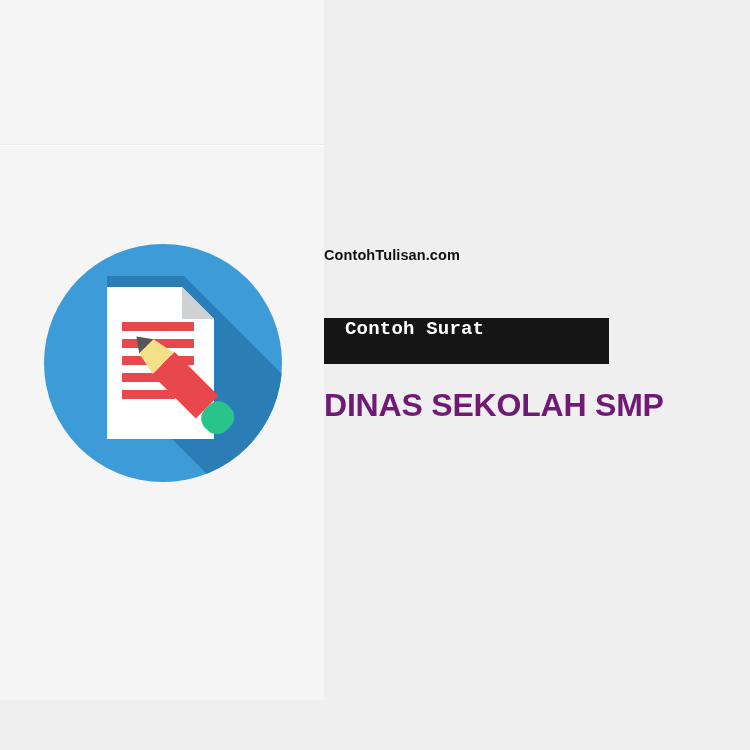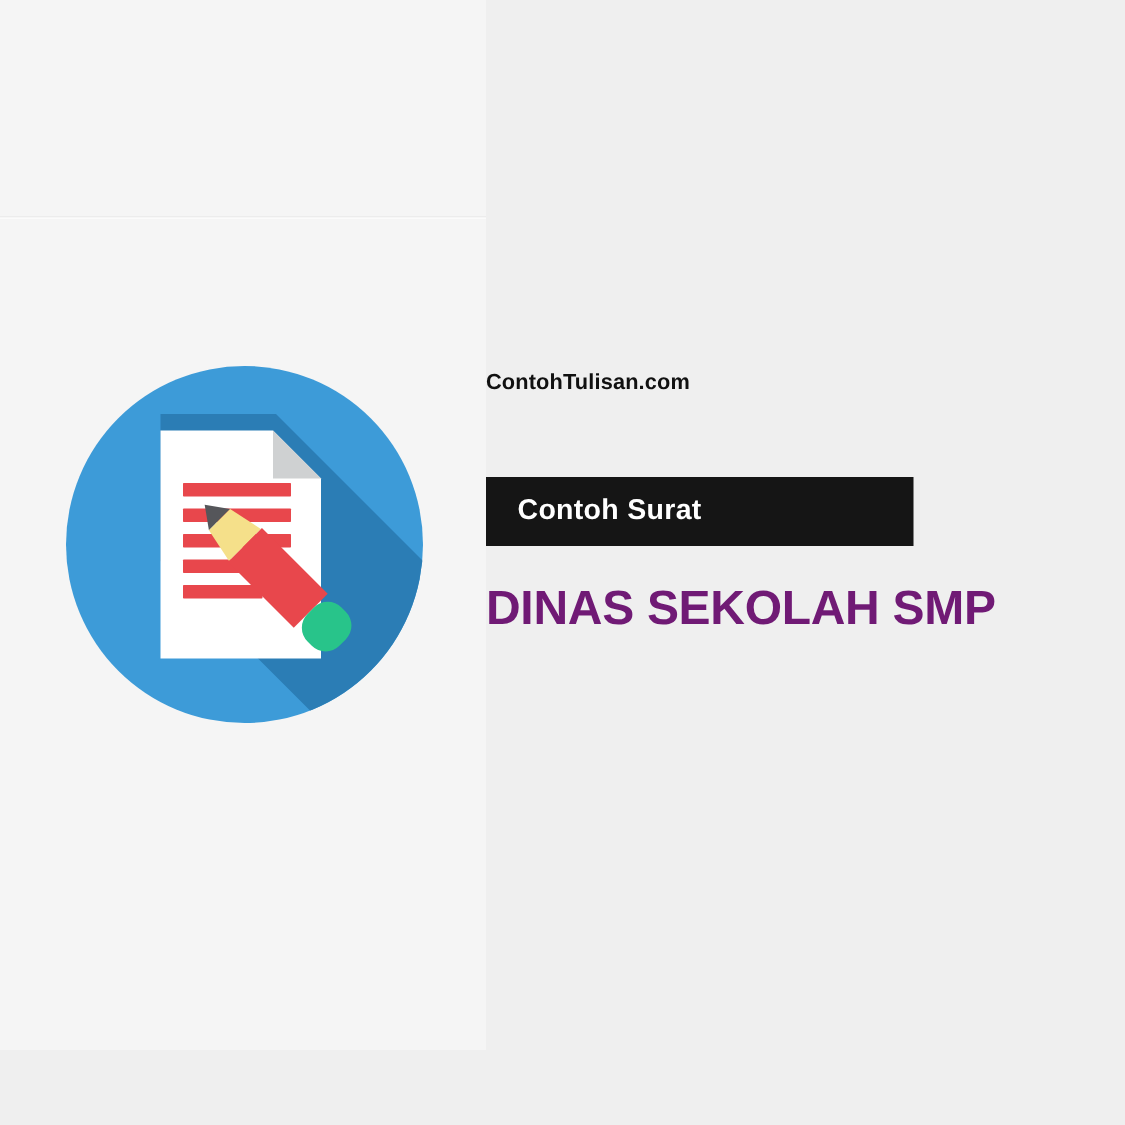--- a/index.html
+++ b/index.html
@@ -86,22 +86,23 @@
   }
 
   .badge {
     position: absolute;
     left: 0;
     top: 297px;
     width: 285px;
     height: 46px;
     background: #151515;
     display: flex;
-    align-items: center;
+    align-items: flex-start;
     padding-left: 21px;
+    font-family: Liberation Mono, monospace;
   }
   .badge-label {
     color: #ffffff;
     font-size: 19px;
     font-weight: bold;
     letter-spacing: 0.2px;
     white-space: nowrap;
   }
 
   .headline {

